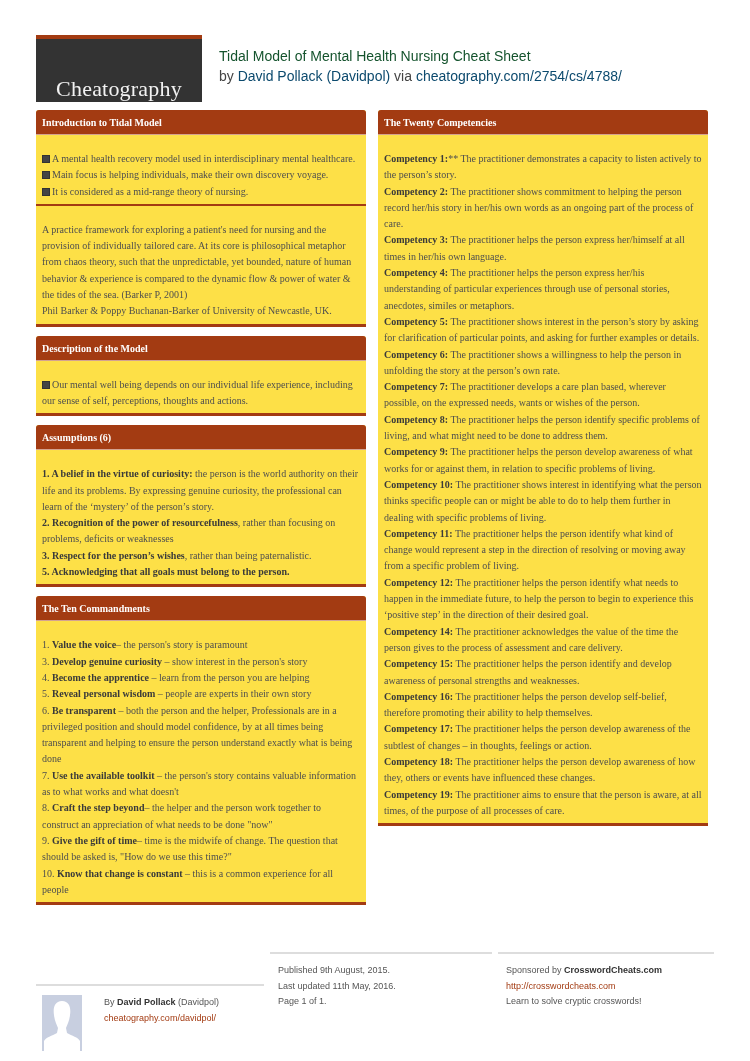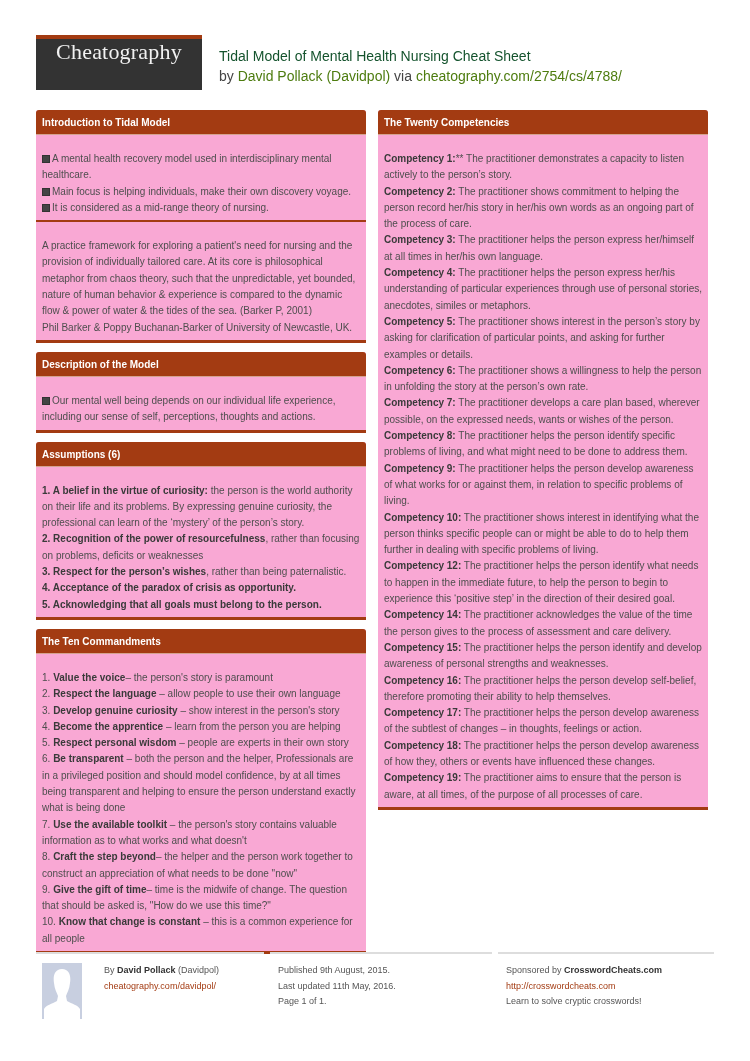--- a/index.html
+++ b/index.html
@@ -1,42 +1,42 @@
 <!DOCTYPE html>
 <html><head>
 <meta charset="utf-8">
 <style>
   * { box-sizing: border-box; margin: 0; padding: 0; }
   html, body { width: 750px; height: 1061px; background: #ffffff; }
   body { position: relative; font-family: "Liberation Sans", sans-serif; color: #4a4a4a; overflow: hidden; }
 
-  .logo { position: absolute; left: 36px; top: 35px; width: 166px; height: 55px; background: #333333; border-top: 4px solid #a33b12; display: flex; align-items: flex-start; justify-content: center; }
+  .logo { position: absolute; left: 36px; top: 35px; width: 166px; height: 67px; background: #333333; border-top: 4px solid #a33b12; display: flex; align-items: flex-end; justify-content: center; }
   .logo span { font-family: "Liberation Serif", "DejaVu Serif", serif; color: #f2f2f2; font-size: 22px; letter-spacing: 0.2px; }
 
   .title-block { position: absolute; left: 219px; top: 46px; }
   .title { color: #14532d; font-size: 14px; line-height: 20px; }
   .byline { font-size: 14px; color: #444; line-height: 18px; margin-top: 1px; }
-  .byline a { color: #4d7c0f; text-decoration: none; }
+  .byline a { color: #0c4a6e; text-decoration: none; }
 
   .col { position: absolute; top: 110px; width: 330px; }
   .col.left { left: 36px; }
   .col.right { left: 378px; }
 
-  .box { background: #f9a8d4; border-radius: 3px 3px 0 0; border-bottom: 3px solid #a33b12; margin-bottom: 9px; }
+  .box { background: #fde047; border-radius: 3px 3px 0 0; border-bottom: 3px solid #a33b12; margin-bottom: 9px; font-family: Liberation Serif, serif; }
   .box-head { background: #a33b12; color: #fff; font-weight: bold; font-size: 10px; height: 25px; line-height: 25px; padding-left: 6px; border-radius: 3px 3px 0 0; border-bottom: 1px solid #fff8; }
   .box-body { padding: 16px 6px 4px 6px; font-size: 10px; line-height: 16.3px; color: #4e4e4e; }
   .box-body + .box-body { border-top: 2px solid #a33b12; }
   .box-body b { color: #3a3a3a; }
   .sq { display: inline-block; width: 8px; height: 8px; background: #444; border: 1px solid #333; margin-right: 2px; vertical-align: -1px; }
 
   .footer { position: absolute; top: 952px; left: 36px; width: 678px; }
   .fcol { position: absolute; top: 0; border-top: 2px solid #dddddd; padding-top: 9px; font-size: 9px; line-height: 15.5px; color: #555; }
   .fcol b { color: #333; }
   .fcol a { color: #a33b12; text-decoration: none; }
-  .f1 { left: 0; width: 228px; }
+  .f1 { left: 0; width: 228px; margin-top: 32px; }
   .f2 { left: 234px; width: 222px; }
   .f3 { left: 462px; width: 216px; }
   .avatar { position: absolute; left: 6px; top: 9px; width: 40px; height: 56px; background: #c8cfe0; overflow: hidden; }
   .avatar svg { display: block; }
   .f1 .txt { margin-left: 68px; }
   .f2 .txt, .f3 .txt { margin-left: 8px; }
 </style>
 </head>
 <body>
 
@@ -74,33 +74,31 @@
       <div><span class="sq"></span><span>Our mental well being depends on our individual life experience, including our sense of self, perceptions, thoughts and actions.</span></div>
     </div>
   </div>
 
   <div class="box">
     <div class="box-head">Assumptions (6)</div>
     <div class="box-body">
       <div><b>1. A belief in the virtue of curiosity:</b><span> the person is the world authority on their life and its problems. By expressing genuine curiosity, the professional can learn of the ‘mystery’ of the person’s story.</span></div>
       <div><b>2. Recognition of the power of resourcefulness</b><span>, rather than focusing on problems, deficits or weaknesses</span></div>
       <div><b>3. Respect for the person’s wishes</b><span>, rather than being paternalistic.</span></div>
-      <div><b>4. Acceptance of the paradox of crisis as opportunity.</b><span></span></div>
       <div><b>5. Acknowledging that all goals must belong to the person.</b><span></span></div>
     </div>
   </div>
 
   <div class="box">
     <div class="box-head">The Ten Commandments</div>
     <div class="box-body">
       <div><span>1. </span><b>Value the voice</b><span>– the person's story is paramount</span></div>
-      <div><span>2. </span><b>Respect the language</b><span> – allow people to use their own language</span></div>
       <div><span>3. </span><b>Develop genuine curiosity</b><span> – show interest in the person's story</span></div>
       <div><span>4. </span><b>Become the apprentice</b><span> – learn from the person you are helping</span></div>
-      <div><span>5. </span><b>Respect personal wisdom</b><span> – people are experts in their own story</span></div>
+      <div><span>5. </span><b>Reveal personal wisdom</b><span> – people are experts in their own story</span></div>
       <div><span>6. </span><b>Be transparent</b><span> – both the person and the helper, Professionals are in a privileged position and should model confidence, by at all times being transparent and helping to ensure the person understand exactly what is being done</span></div>
       <div><span>7. </span><b>Use the available toolkit</b><span> – the person's story contains valuable information as to what works and what doesn't</span></div>
       <div><span>8. </span><b>Craft the step beyond</b><span>– the helper and the person work together to construct an appreciation of what needs to be done "now"</span></div>
       <div><span>9. </span><b>Give the gift of time</b><span>– time is the midwife of change. The question that should be asked is, "How do we use this time?"</span></div>
       <div><span>10. </span><b>Know that change is constant</b><span> – this is a common experience for all people</span></div>
     </div>
   </div>
 </div>
 
 <div class="col right">
@@ -110,20 +108,21 @@
       <div><b>Competency 1:</b><span>** The practitioner demonstrates a capacity to listen actively to the person’s story.</span></div>
       <div><b>Competency 2:</b><span> The practitioner shows commitment to helping the person record her/his story in her/his own words as an ongoing part of the process of care.</span></div>
       <div><b>Competency 3:</b><span> The practitioner helps the person express her/himself at all times in her/his own language.</span></div>
       <div><b>Competency 4:</b><span> The practitioner helps the person express her/his understanding of particular experiences through use of personal stories, anecdotes, similes or metaphors.</span></div>
       <div><b>Competency 5:</b><span> The practitioner shows interest in the person’s story by asking for clarification of particular points, and asking for further examples or details.</span></div>
       <div><b>Competency 6:</b><span> The practitioner shows a willingness to help the person in unfolding the story at the person’s own rate.</span></div>
       <div><b>Competency 7:</b><span> The practitioner develops a care plan based, wherever possible, on the expressed needs, wants or wishes of the person.</span></div>
       <div><b>Competency 8:</b><span> The practitioner helps the person identify specific problems of living, and what might need to be done to address them.</span></div>
       <div><b>Competency 9:</b><span> The practitioner helps the person develop awareness of what works for or against them, in relation to specific problems of living.</span></div>
       <div><b>Competency 10:</b><span> The practitioner shows interest in identifying what the person thinks specific people can or might be able to do to help them further in dealing with specific problems of living.</span></div>
+      <div><b>Competency 11:</b><span> The practitioner helps the person identify what kind of change would represent a step in the direction of resolving or moving away from a specific problem of living.</span></div>
       <div><b>Competency 12:</b><span> The practitioner helps the person identify what needs to happen in the immediate future, to help the person to begin to experience this ‘positive step’ in the direction of their desired goal.</span></div>
       <div><b>Competency 14:</b><span> The practitioner acknowledges the value of the time the person gives to the process of assessment and care delivery.</span></div>
       <div><b>Competency 15:</b><span> The practitioner helps the person identify and develop awareness of personal strengths and weaknesses.</span></div>
       <div><b>Competency 16:</b><span> The practitioner helps the person develop self-belief, therefore promoting their ability to help themselves.</span></div>
       <div><b>Competency 17:</b><span> The practitioner helps the person develop awareness of the subtlest of changes – in thoughts, feelings or action.</span></div>
       <div><b>Competency 18:</b><span> The practitioner helps the person develop awareness of how they, others or events have influenced these changes.</span></div>
       <div><b>Competency 19:</b><span> The practitioner aims to ensure that the person is aware, at all times, of the purpose of all processes of care.</span></div>
     </div>
   </div>
 </div>

